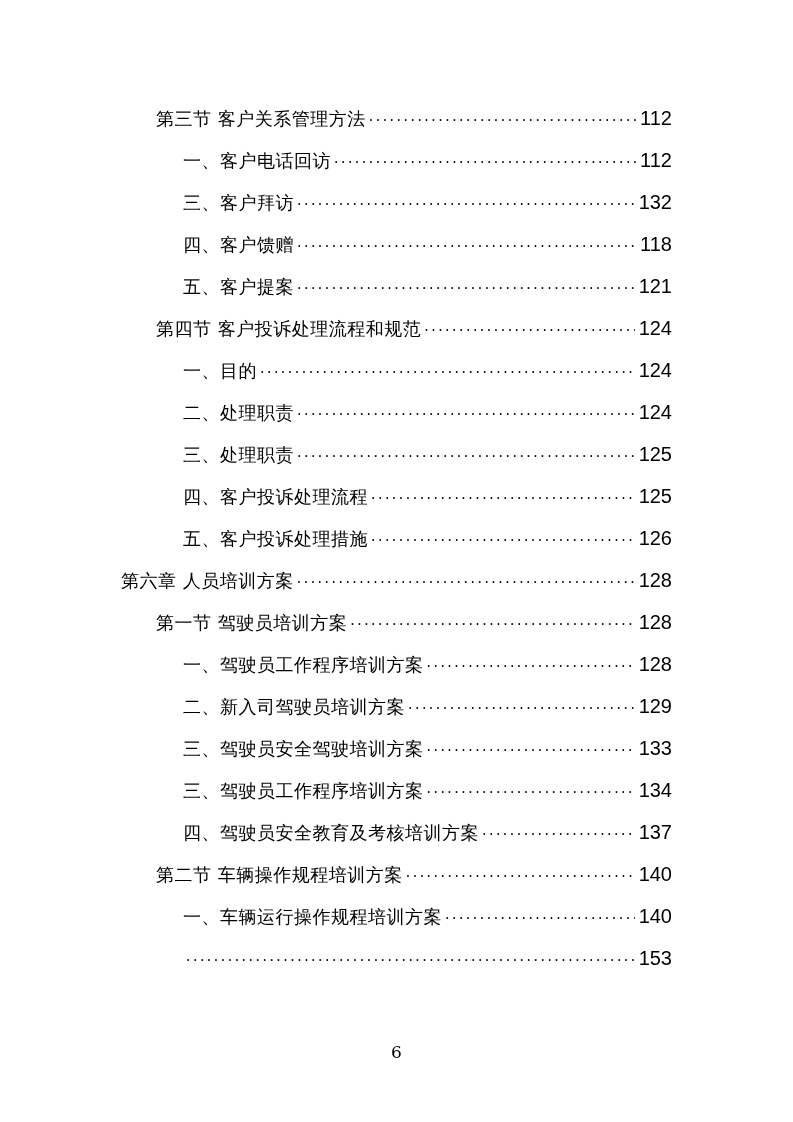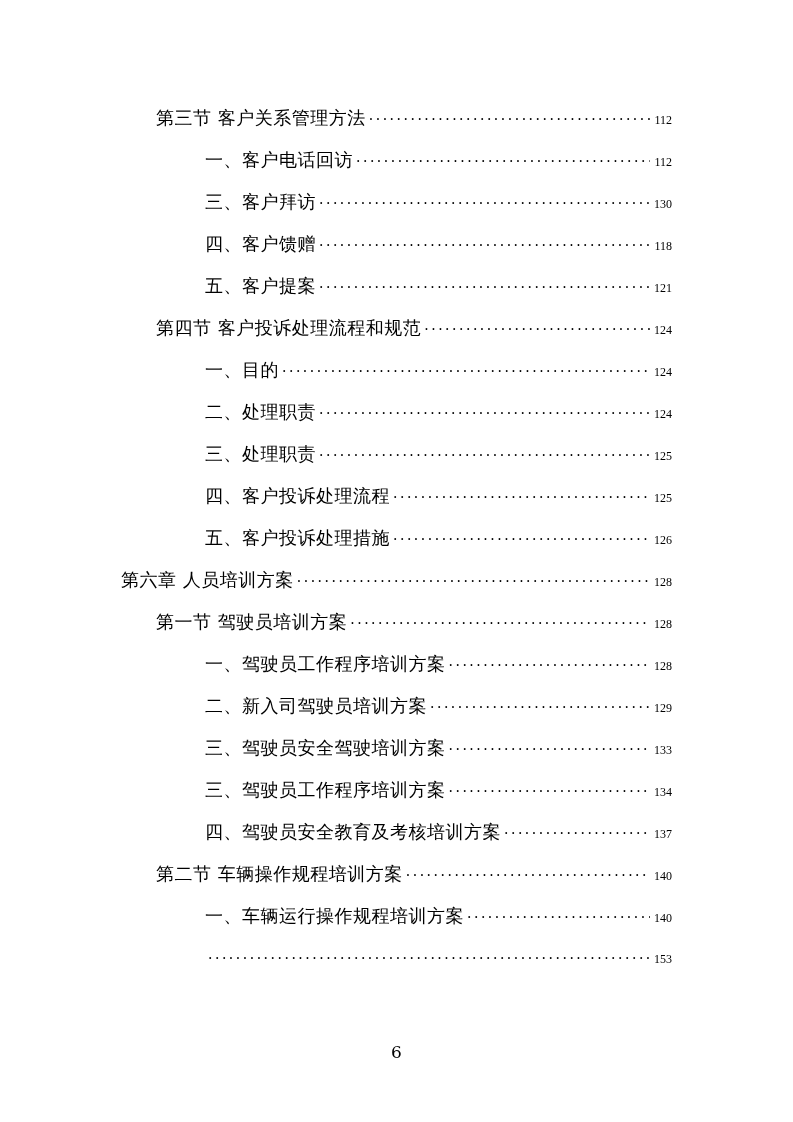--- a/index.html
+++ b/index.html
@@ -23,40 +23,40 @@
   .toc-row {
     display: flex;
     align-items: baseline;
     height: 42px;
     line-height: 42px;
     font-size: 18px;
     white-space: nowrap;
   }
   .toc-row.level-chapter { margin-left: 1px; }
   .toc-row.level-section { margin-left: 36px; }
-  .toc-row.level-item    { margin-left: 85px; justify-content: center; }
+  .toc-row.level-item    { margin-left: 63px; justify-content: center; }
   .toc-label {
     flex: 0 0 auto;
     letter-spacing: 0.5px;
   }
   .leader {
     flex: 1 1 auto;
     overflow: hidden;
     white-space: nowrap;
     margin: 0 4px 0 3px;
     font-size: 14px;
   }
   .leader::after {
     content: "········································································································································";
     letter-spacing: 2.5px;
   }
   .toc-page-num {
     flex: 0 0 auto;
-    font-family: Liberation Serif, serif;
-    font-size: 12px;
+    font-family: Liberation Sans, sans-serif;
+    font-size: 20px;
   }
   .footer {
     position: absolute;
     left: 0;
     right: 0;
     bottom: 60px;
     text-align: center;
     font-size: 17px;
     font-family: "DejaVu Serif", "Liberation Serif", serif;
   }
@@ -72,21 +72,21 @@
     <span class="toc-page-num">112</span>
   </div>
       <div class="toc-row level-item">
     <span class="toc-label">一、客户电话回访</span>
     <span class="leader"></span>
     <span class="toc-page-num">112</span>
   </div>
       <div class="toc-row level-item">
     <span class="toc-label">三、客户拜访</span>
     <span class="leader"></span>
-    <span class="toc-page-num">130</span>
+    <span class="toc-page-num">132</span>
   </div>
       <div class="toc-row level-item">
     <span class="toc-label">四、客户馈赠</span>
     <span class="leader"></span>
     <span class="toc-page-num">118</span>
   </div>
       <div class="toc-row level-item">
     <span class="toc-label">五、客户提案</span>
     <span class="leader"></span>
     <span class="toc-page-num">121</span>

